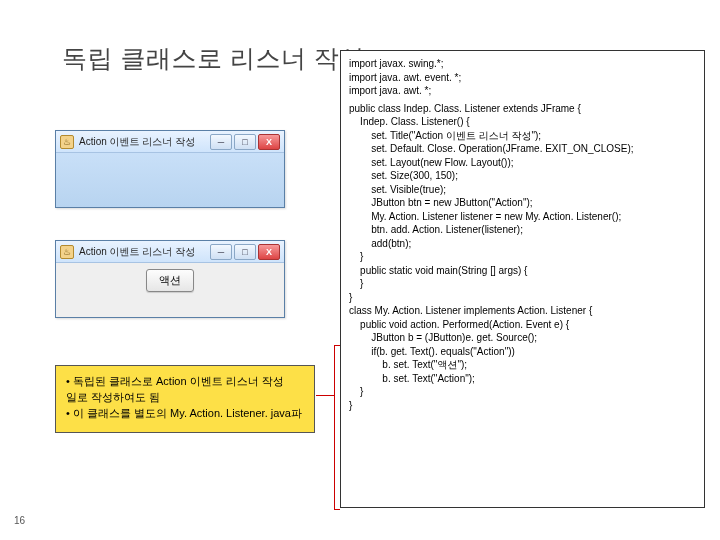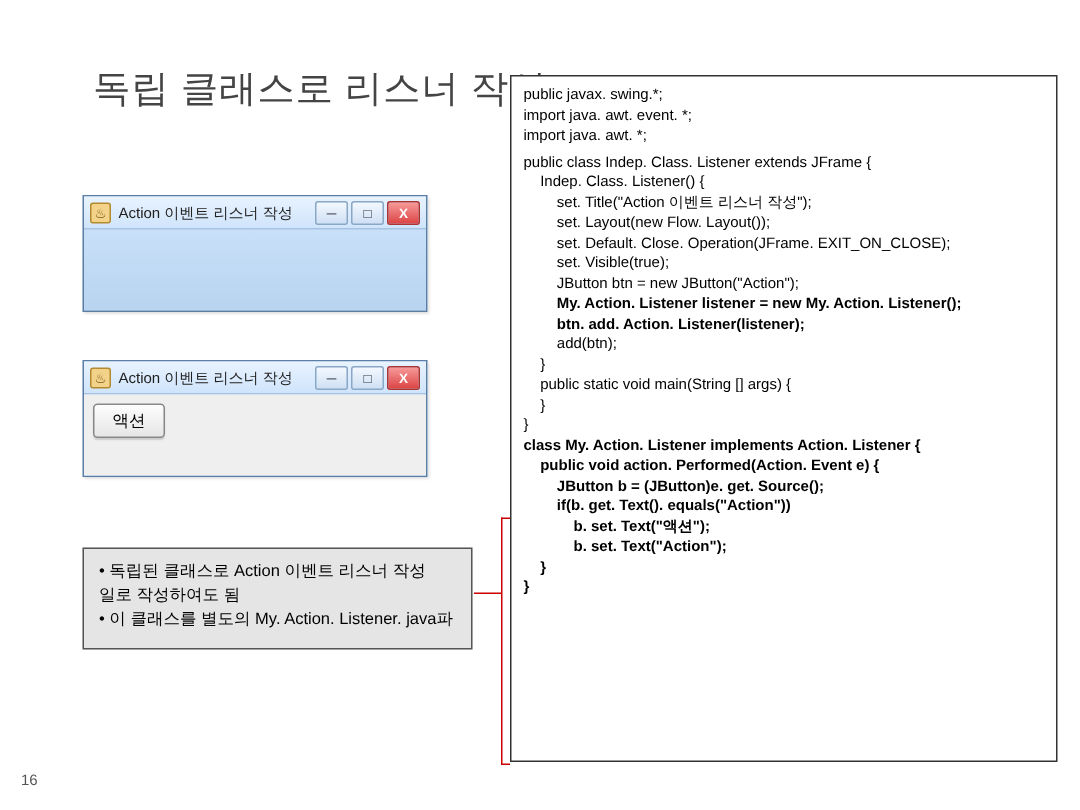--- a/index.html
+++ b/index.html
@@ -26,21 +26,21 @@
       width: 365px;
       height: 458px;
       border: 1px solid #333;
       background: #fff;
       padding: 6px 8px;
       font-family: Arial, sans-serif;
       font-size: 10px;
       line-height: 1.35;
       color: #000;
     }
-    .code-panel .bold { font-weight: 700; }
+    .code-panel .bold { font-weight: 400; }
     .code-line { white-space: pre; }
     .code-block { margin-top: 4px; }
     .win {
       position: absolute;
       width: 230px;
       border: 1px solid #5a7fa6;
       background: linear-gradient(#cfe4fb, #b8d4f0);
       box-shadow: 1px 1px 2px rgba(0,0,0,0.15);
     }
     .win.win1 { top: 130px; left: 55px; height: 78px; }
@@ -85,37 +85,38 @@
       border-color: #a33;
       color: #fff;
       font-weight: 700;
     }
     .win-body {
       height: 54px;
       background: #efefef;
       display: flex;
       align-items: flex-start;
       padding: 6px;
+      justify-content: center;
     }
     .btn {
       display: inline-block;
       padding: 3px 12px;
       border: 1px solid #888;
       background: linear-gradient(#fdfdfd, #e6e6e6);
       border-radius: 3px;
       font-size: 11px;
       box-shadow: 0 1px 1px rgba(0,0,0,0.15);
     }
     .desc-box {
       position: absolute;
       top: 365px;
       left: 55px;
       width: 260px;
       border: 1px solid #555;
-      background: #e5e5e5;
+      background: #fde047;
       font-size: 11px;
       padding: 8px 10px 10px 10px;
       line-height: 1.45;
     }
     .conn-brace {
       position: absolute;
       top: 230px; left: 348px;
       width: 8px; height: 190px;
       border: 1px solid #c00;
       border-right: none;
@@ -127,29 +128,30 @@
       font-size: 10px;
       color: #555;
     }
   </style>
 </head>
 <body>
 
 <div class="slide-title">독립 클래스로 리스너 작성</div>
 
 <div class="code-panel">
-  <div class="code-line">public javax. swing.*;</div>
+  <div class="code-line">import javax. swing.*;</div>
   <div class="code-line">import java. awt. event. *;</div>
   <div class="code-line">import java. awt. *;</div>
   <div class="code-block">
     <div class="code-line">public class Indep. Class. Listener extends JFrame {</div>
     <div class="code-line">    Indep. Class. Listener() {</div>
     <div class="code-line">        set. Title("Action 이벤트 리스너 작성");</div>
+    <div class="code-line">        set. Default. Close. Operation(JFrame. EXIT_ON_CLOSE);</div>
     <div class="code-line">        set. Layout(new Flow. Layout());</div>
-    <div class="code-line">        set. Default. Close. Operation(JFrame. EXIT_ON_CLOSE);</div>
+    <div class="code-line">        set. Size(300, 150);</div>
     <div class="code-line">        set. Visible(true);</div>
     <div class="code-line">        JButton btn = new JButton("Action");</div>
     <div class="code-line bold">        My. Action. Listener listener = new My. Action. Listener();</div>
     <div class="code-line bold">        btn. add. Action. Listener(listener);</div>
     <div class="code-line">        add(btn);</div>
     <div class="code-line">    }</div>
     <div class="code-line">    public static void main(String [] args) {</div>
     <div class="code-line">    }</div>
     <div class="code-line">}</div>
     <div class="code-line bold">class My. Action. Listener implements Action. Listener {</div>

